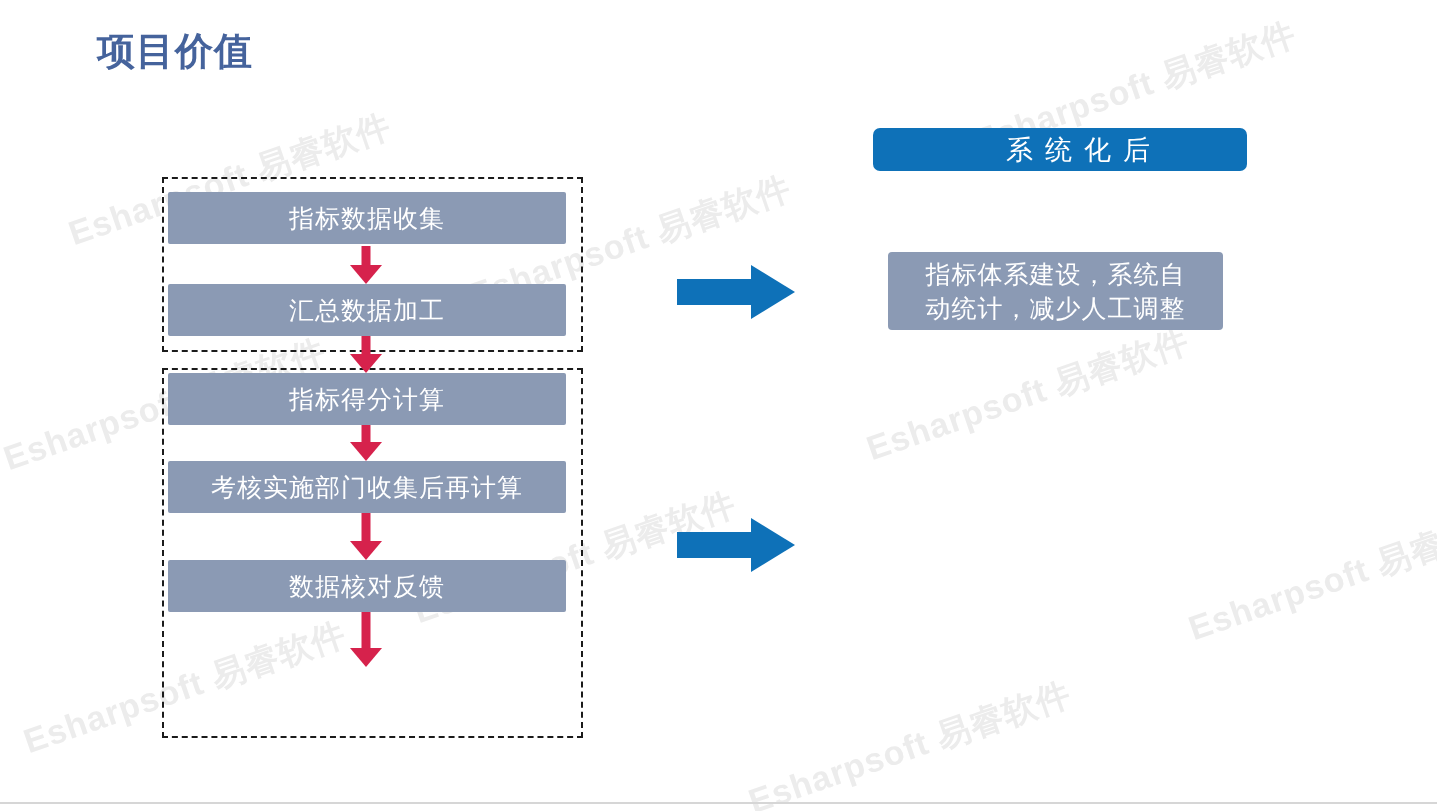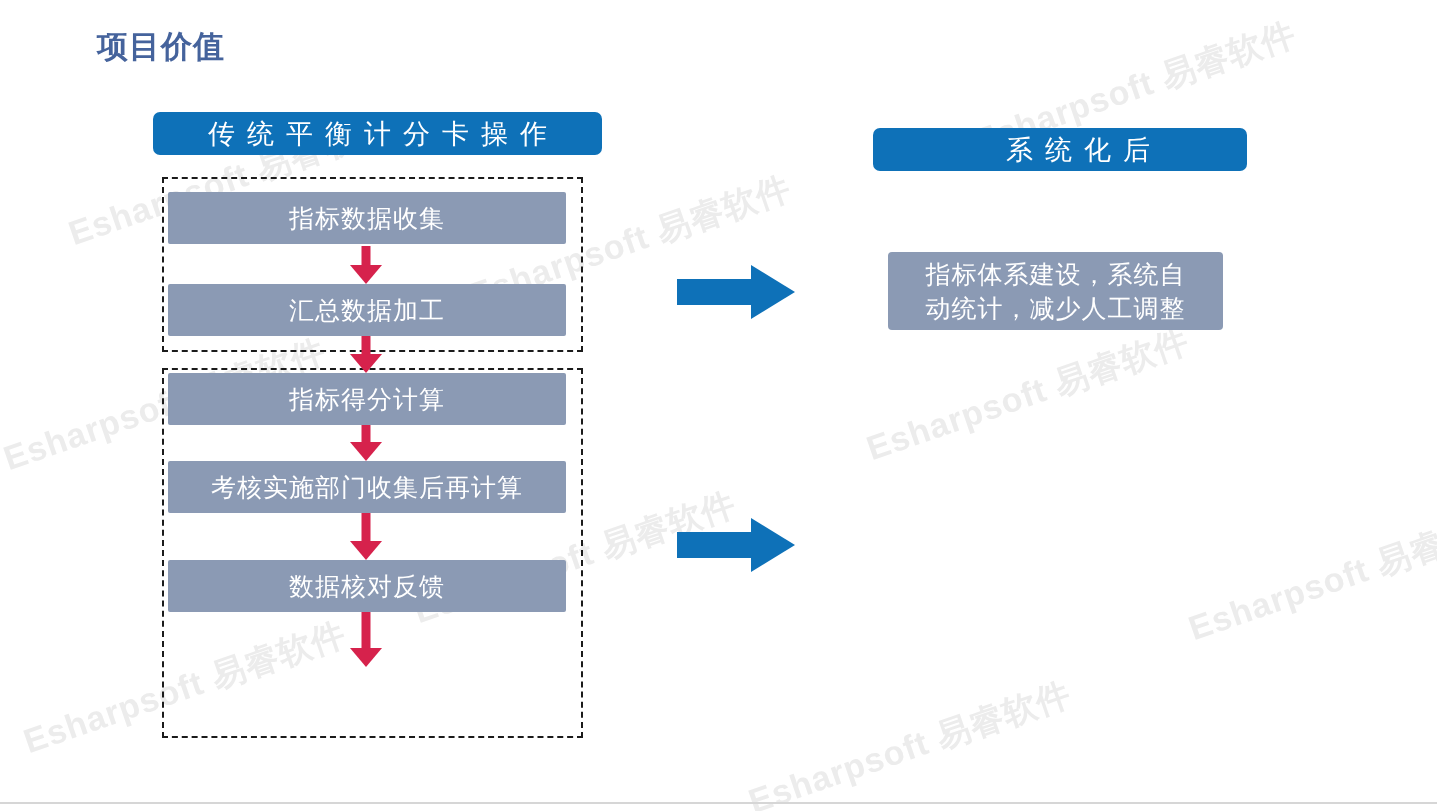--- a/index.html
+++ b/index.html
@@ -36,21 +36,21 @@
   .wm4{left:1028px;top:395px;}
   .wm5{left:165px;top:405px;}
   .wm6{left:575px;top:558px;}
   .wm7{left:1350px;top:575px;}
   .wm8{left:185px;top:688px;}
   .wm9{left:910px;top:748px;}
   
   .title{
     position:absolute;z-index:2;
     left:97px;top:26px;
-    font-size:31px;
+    font-size:38px;
     font-weight:bold;
     color:var(--titleblue);
     letter-spacing:1px;
   }
   
   .hdr{
     position:absolute;z-index:2;
     height:43px;
     background:var(--blue);
     border-radius:7px;
@@ -147,21 +147,20 @@
   <div class="wm wm3">Esharpsoft 易睿软件</div>
   <div class="wm wm4">Esharpsoft 易睿软件</div>
   <div class="wm wm5">Esharpsoft 易睿软件</div>
   <div class="wm wm6">Esharpsoft 易睿软件</div>
   <div class="wm wm7">Esharpsoft 易睿软件</div>
   <div class="wm wm8">Esharpsoft 易睿软件</div>
   <div class="wm wm9">Esharpsoft 易睿软件</div>
 
   <div class="title">项目价值</div>
 
-  <div class="hdr hdr-left">传统平衡计分卡操作</div>
   <div class="hdr hdr-right">系统化后</div>
 
   <div class="group group1"></div>
   <div class="group group2"></div>
 
   <div class="step s1">指标数据收集</div>
   <div class="step s2">汇总数据加工</div>
   <div class="step s3">指标得分计算</div>
   <div class="step s4">考核实施部门收集后再计算</div>
   <div class="step s5">数据核对反馈</div>

